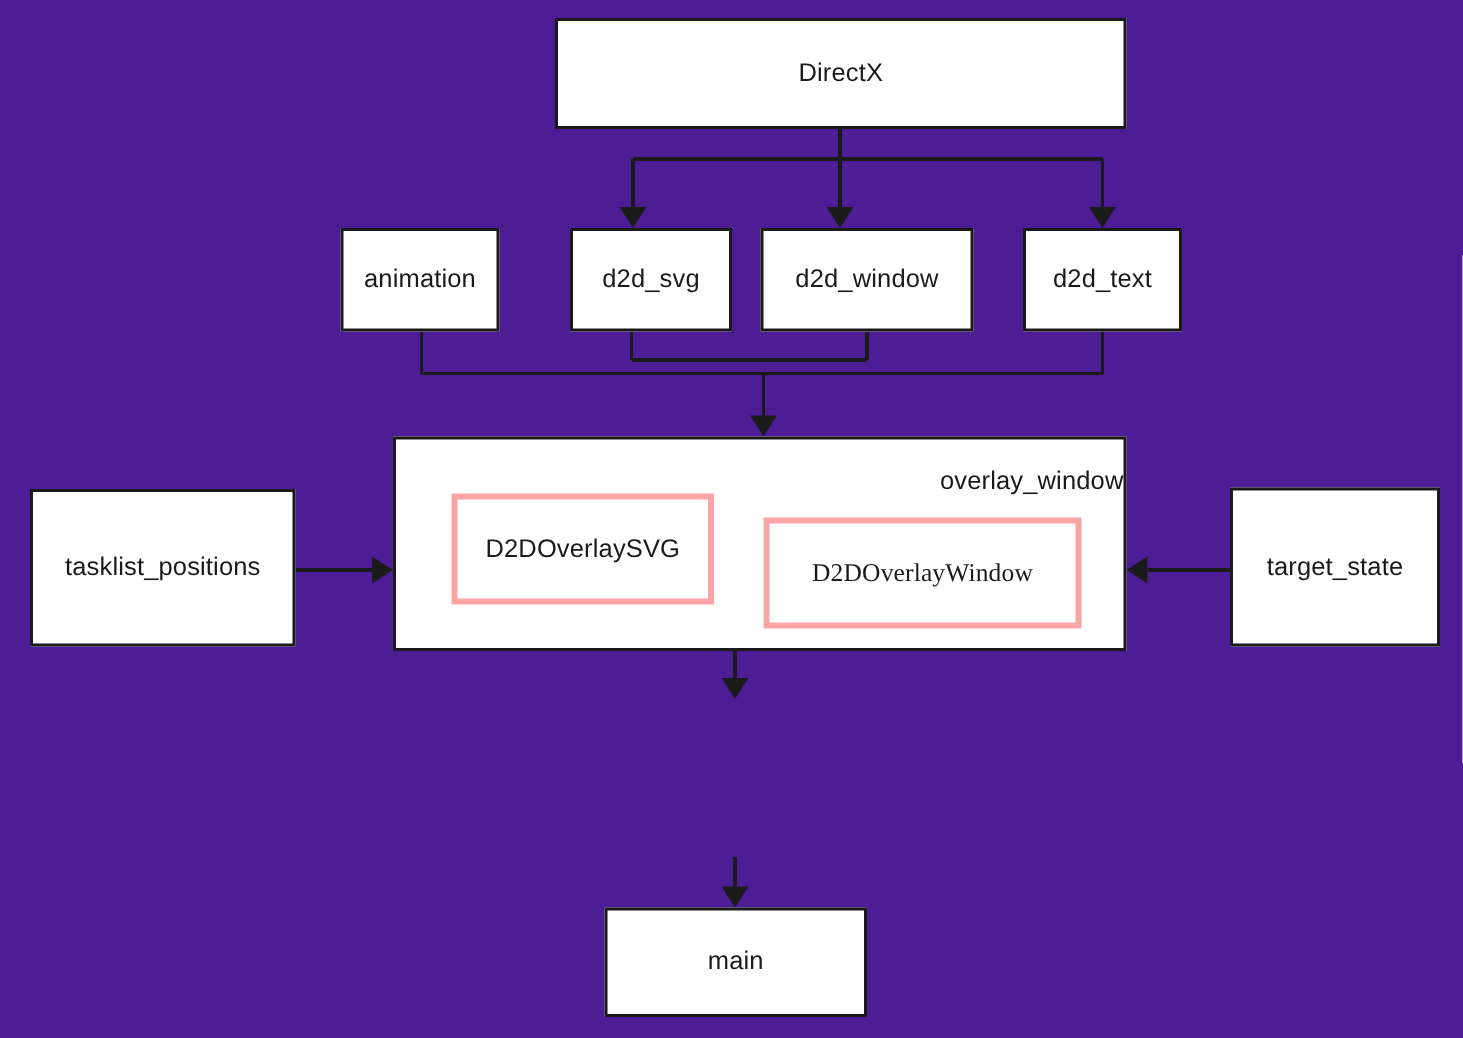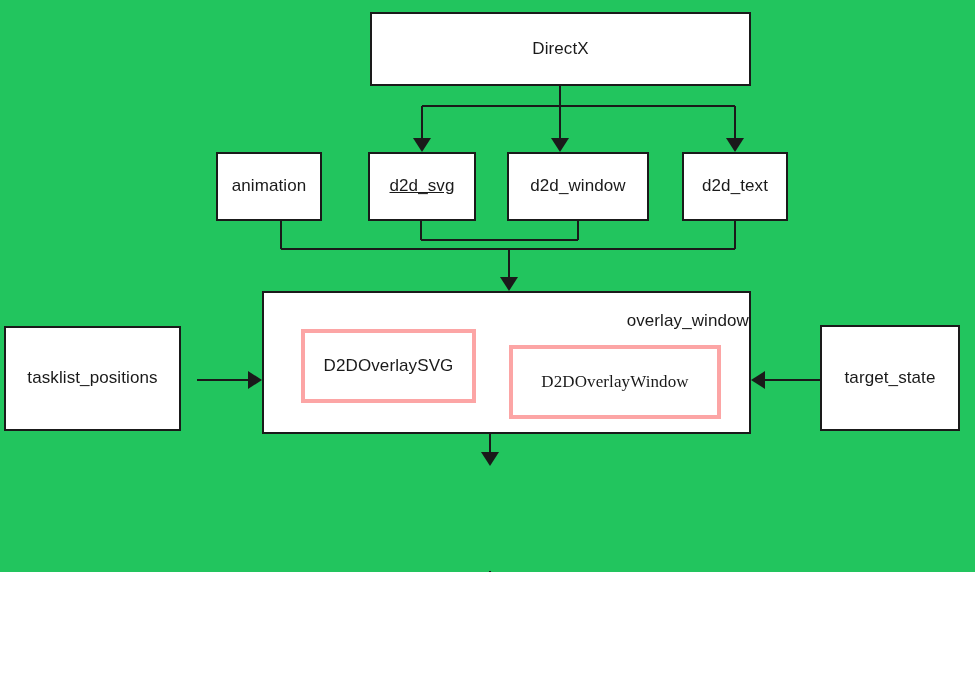--- a/index.html
+++ b/index.html
@@ -6,22 +6,22 @@
     margin: 0;
     padding: 0;
     background: #ffffff;
   }
   body {
     font-family: "Liberation Sans", sans-serif;
   }
   #diagram-root {
     position: relative;
     width: 975px;
-    height: 572px;
-    background: #22c55e;
+    height: 692px;
+    background: #4c1d95;
     overflow: hidden;
   }
   #edges-layer {
     position: absolute;
     left: 0;
     top: 0;
     width: 975px;
     height: 692px;
     pointer-events: none;
   }
@@ -107,25 +107,25 @@
       <path d="M 765 371 L 765 389 L 751 380 Z"></path>
       <path d="M 481 452 L 499 452 L 490 466 Z"></path>
       <path d="M 481 591 L 499 591 L 490 605 Z"></path>
     </g>
   </svg>
 
   <div class="node" style="left:370px; top:12px; width:381px; height:74px;">
     <span>DirectX</span>
   </div>
 
-  <div class="node" style="left:216px; top:152px; width:106px; height:69px;">
+  <div class="node" style="left:227px; top:152px; width:106px; height:69px;">
     <span>animation</span>
   </div>
 
-  <div class="node" style="left:368px; top:152px; width:108px; height:69px;text-decoration:underline;">
+  <div class="node" style="left:380px; top:152px; width:108px; height:69px;">
     <span>d2d_svg</span>
   </div>
 
   <div class="node" style="left:507px; top:152px; width:142px; height:69px;">
     <span>d2d_window</span>
   </div>
 
   <div class="node" style="left:682px; top:152px; width:106px; height:69px;">
     <span>d2d_text</span>
   </div>
@@ -133,21 +133,21 @@
   <div class="node container" style="left:262px; top:291px; width:489px; height:143px;">
     <div class="container-label">overlay_window</div>
     <div class="node inner" style="left:37px; top:36px; width:175px; height:74px;">
       <span>D2DOverlaySVG</span>
     </div>
     <div class="node inner" style="left:245px; top:52px; width:212px; height:74px;font-family:Liberation Serif, serif;">
       <span>D2DOverlayWindow</span>
     </div>
   </div>
 
-  <div class="node" style="left:4px; top:326px; width:177px; height:105px;align-items:center;">
+  <div class="node" style="left:20px; top:326px; width:177px; height:105px;align-items:center;">
     <span>tasklist_positions</span>
   </div>
 
   <div class="node" style="left:820px; top:325px; width:140px; height:106px;">
     <span>target_state</span>
   </div>
 
 
   <div class="node" style="left:403px; top:605px; width:175px; height:73px;">
     <span>main</span>

